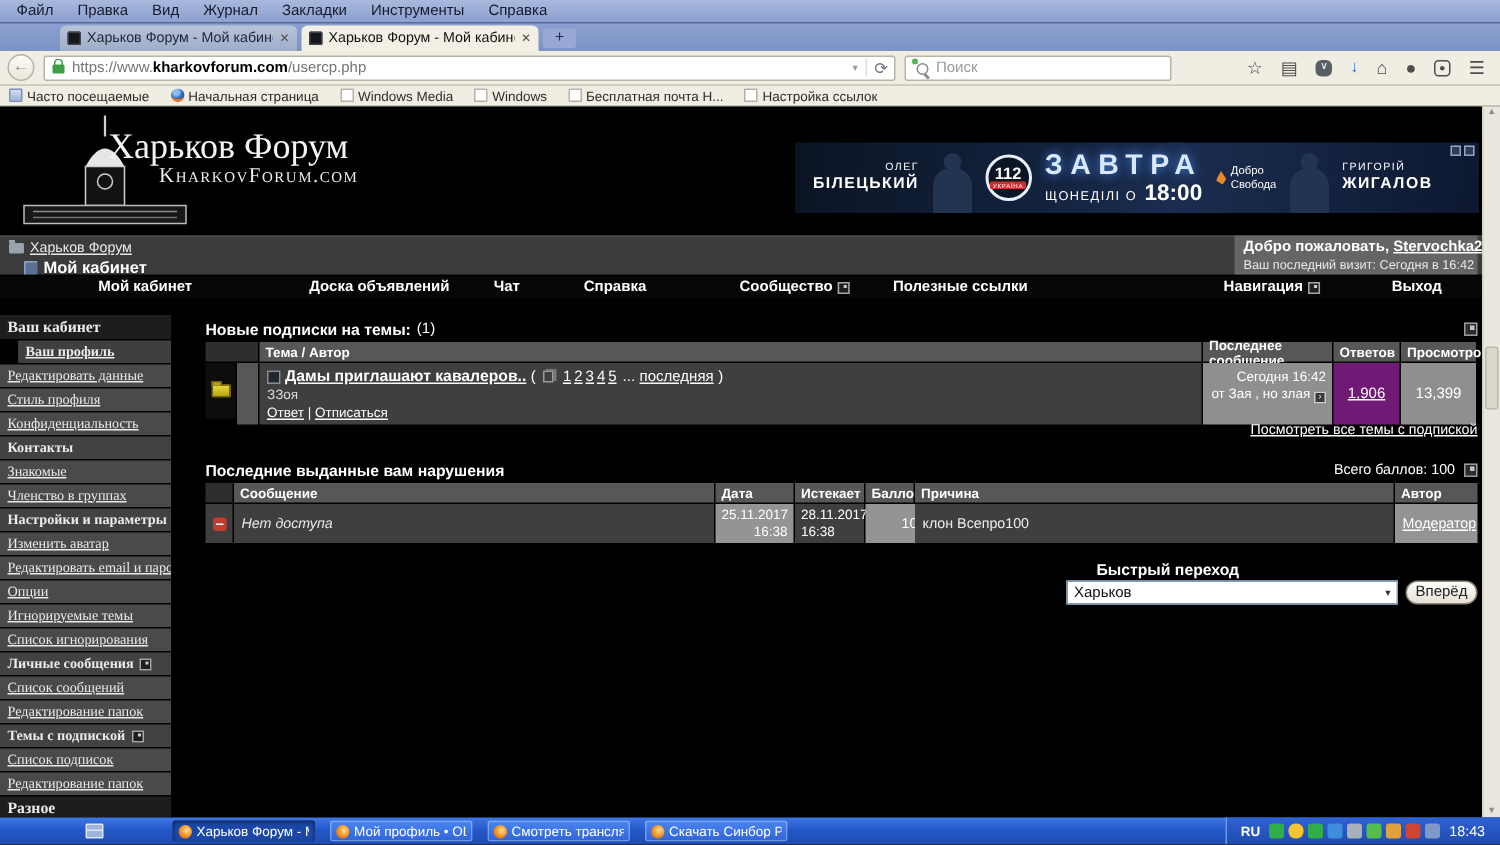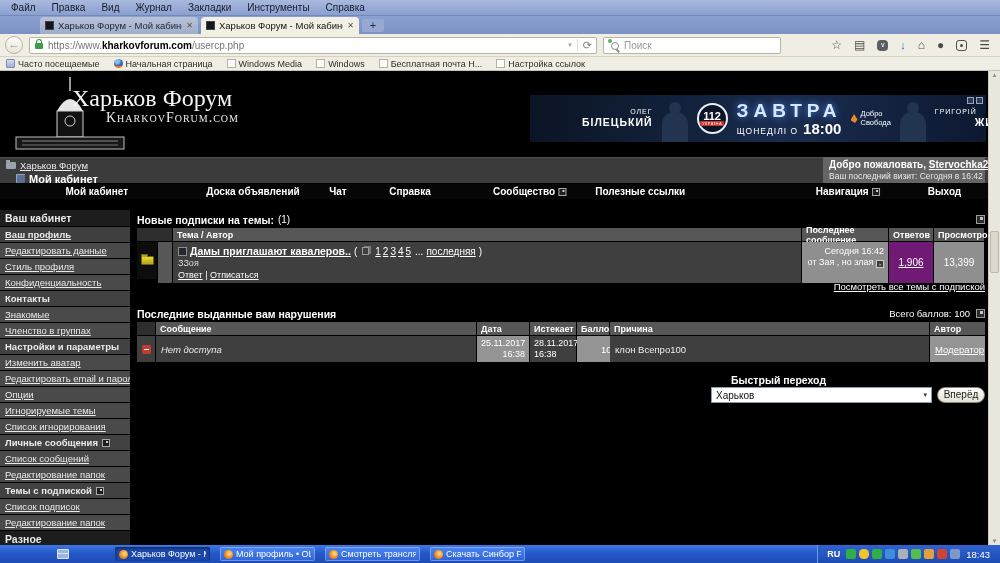--- a/index.html
+++ b/index.html
@@ -91,21 +91,21 @@
   .logo-title{font-family:"Liberation Serif",serif;font-size:24px;color:#f4f4f4;white-space:nowrap;}
   .logo-sub{font-family:"Liberation Serif",serif;font-variant:small-caps;font-size:14px;
     letter-spacing:1px;color:#ececec;margin:-2px 0 0 34px;}
 
   .ad{position:absolute;left:530px;top:24px;width:456px;height:47px;display:flex;align-items:center;
     gap:9px;padding:0 12px;color:#fff;
     background:linear-gradient(95deg,#0b1424 0%,#13233f 38%,#1b2d50 55%,#0d1830 100%);}
   .ad-name{display:flex;flex-direction:column;align-items:flex-end;line-height:1.15;white-space:nowrap;}
   .ad-name.right{align-items:flex-start;}
   .ad-name .fn{font-size:7px;letter-spacing:1px;}
-  .ad-name .ln{font-size:10.5px;font-weight:bold;letter-spacing:1px;margin-left:40px;}
+  .ad-name .ln{font-size:10.5px;font-weight:bold;letter-spacing:1px;}
   .sil{width:26px;height:30px;margin-top:17px;background:#223450;border-radius:12px 12px 0 0;
     position:relative;flex:none;}
   .sil::before{content:"";position:absolute;top:-10px;left:7px;width:12px;height:12px;
     border-radius:50%;background:#223450;}
   .ad-112{width:31px;height:31px;border-radius:50%;background:#0c1526;border:2px solid #e9eff8;
     display:flex;flex-direction:column;align-items:center;justify-content:center;flex:none;}
   .ad-112 .n{font-size:11px;font-weight:bold;line-height:10px;}
   .ad-112 .c{font-size:4px;background:#c8332b;padding:0 2px;border-radius:1px;letter-spacing:.5px;}
   .ad-center{display:flex;flex-direction:column;align-items:center;}
   .ad-title{font-size:19px;font-weight:bold;letter-spacing:5px;color:#d9e8ff;
@@ -147,26 +147,26 @@
   .mainnav .nav-item:nth-of-type(3){left:34.2%;}
   .mainnav .nav-item:nth-of-type(4){left:41.5%;}
   .mainnav .nav-item:nth-of-type(5){left:53.6%;}
   .mainnav .nav-item:nth-of-type(6){left:64.8%;}
   .mainnav .nav-item:nth-of-type(7){left:85.8%;}
   .mainnav .nav-item:nth-of-type(8){left:95.6%;}
   .win-icon{width:8px;height:8px;border:1px solid #a8a8a8;background:#1e1e1e;position:relative;flex:none;}
   .win-icon::after{content:"";position:absolute;right:1px;top:1px;width:2px;height:2px;background:#cfcfcf;}
 
   
-  .sidebar{position:absolute;left:0;top:139px;width:130px;}
+  .sidebar{position:absolute;left:0;top:139px;width:114px;font-family:Liberation Serif, serif;}
   .sb-row{height:15px;margin-bottom:1px;display:flex;align-items:center;padding:0 5px;
     font-size:9.5px;background:#4a4a4a;color:#eaeaea;white-space:nowrap;overflow:hidden;}
   .sb-row.title{background:#1d1d1d;font-weight:bold;font-size:10.5px;height:16px;}
   .sb-row.header{background:#424242;font-weight:bold;}
-  .sb-row.boldlink{background:#3f3f3f;font-weight:bold;}
+  .sb-row.boldlink{background:#3f3f3f;font-weight:bold;margin-left:12px;}
   .sb-row.boldlink .sb-label,.sb-row.link .sb-label{text-decoration:underline;}
   .sb-row .win-icon{margin-left:4px;}
 
   
   .sec-head{position:absolute;left:137px;width:848px;height:13px;display:flex;align-items:center;color:#fff;}
   .sec1-head{top:142px;}
   .sec2-head{top:236px;}
   .sec-title{font-size:10.5px;font-weight:bold;}
   .sec-count{font-size:10px;margin-left:4px;}
   .sec-total{margin-left:auto;font-size:9.5px;margin-right:6px;}

